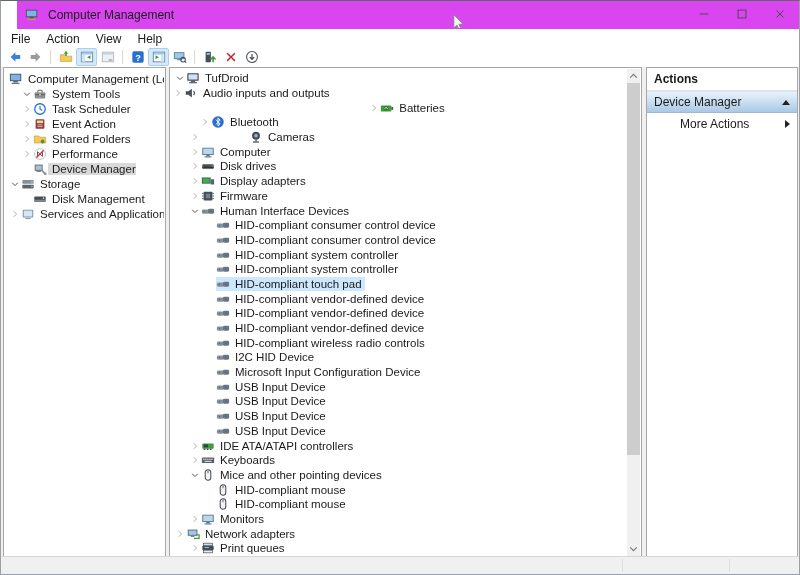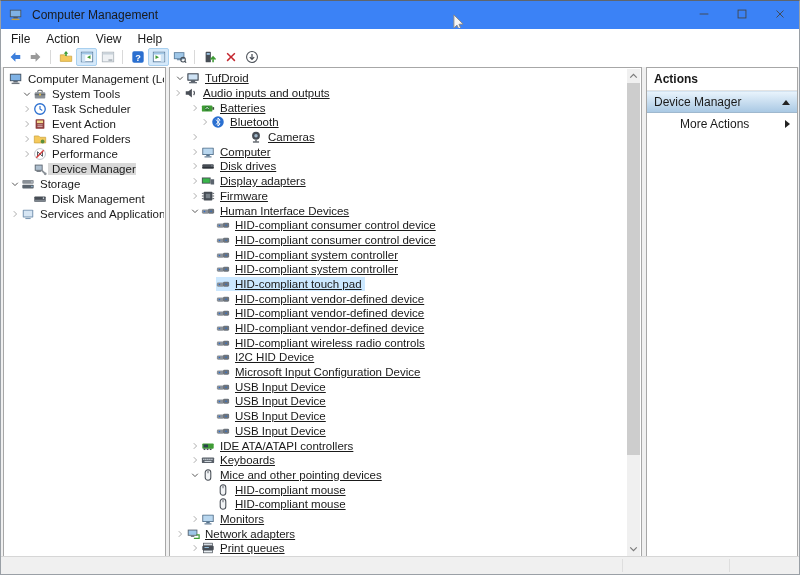--- a/index.html
+++ b/index.html
@@ -1,20 +1,20 @@
 <!DOCTYPE html>
 <html><head>
 <meta charset="utf-8">
 <style>
   html,body{margin:0;padding:0;background:#fff;}
   .window{position:relative;width:800px;height:575px;box-sizing:border-box;
     border:1px solid #9aa0a6;border-top:1px solid #5f656d;overflow:hidden;
     font-family:"Liberation Sans","DejaVu Sans",sans-serif;font-size:11.5px;color:#1a1a1a;background:#fff;}
   
-  .titlebar{position:absolute;top:0;left:0;right:0;height:28px;display:flex;align-items:center;background:#3b82f6;}
+  .titlebar{position:absolute;top:0;left:16px;right:0;height:28px;display:flex;align-items:center;background:#d946ef;}
   .app-ic{margin-left:8px;width:16px;height:16px;display:flex;align-items:center;}
   .title-text{margin-left:7px;font-size:12px;}
   .wctrl{position:absolute;top:0;right:0;height:28px;display:flex;}
   .wbtn{width:38px;height:28px;display:flex;align-items:center;justify-content:center;}
   
   .menubar{position:absolute;top:28px;left:0;right:0;height:19px;display:flex;align-items:center;padding-left:2px;background:#fff;}
   .menu-item{padding:0 8px;height:100%;display:flex;align-items:center;font-size:12px;}
   
   .toolbar{position:absolute;top:47px;left:0;right:0;height:18px;display:flex;align-items:center;padding-left:3px;background:#fff;}
   .tbtn{width:21px;height:18px;display:flex;align-items:center;justify-content:center;border:1px solid transparent;border-radius:2px;box-sizing:border-box;}
@@ -23,21 +23,21 @@
   
   .main{position:absolute;top:66px;left:0;width:100%;height:491px;background:#f0f0f0;}
   .pane{position:absolute;top:0;bottom:0;background:#fff;border:1px solid #a7a7a7;box-sizing:border-box;}
   .pane.left{left:2px;width:163px;}
   .pane.middle{left:168px;width:473px;}
   .pane.actions{left:645px;width:152px;}
   .tree{position:absolute;left:1px;top:1px;bottom:1px;right:1px;overflow:hidden;padding-top:2px;}
   .pane.middle .tree{right:14px;}
   .trow{display:flex;align-items:center;white-space:nowrap;}
   .pane.left .trow{height:15px;}
-  .pane.middle .trow{height:14.7px;text-decoration:underline;}
+  .pane.middle .trow{height:14.7px;}
   .exp{display:flex;align-items:center;justify-content:center;}
   .grp{display:flex;align-items:center;padding-right:3px;}
   .tico{width:15px;min-width:15px;height:14px;display:flex;align-items:center;}
   .lbl{padding-left:4px;}
   .trow.sel-active .grp{background:#cce8ff;}
   .trow.sel-inactive .lbl{background:#d9d9d9;}
   
   .vscroll{position:absolute;top:1px;bottom:1px;right:1px;width:13px;background:#f0f0f0;}
   .sarrow{position:absolute;left:0;width:13px;height:14px;display:flex;align-items:center;justify-content:center;}
   .sarrow.up{top:0}.sarrow.down{bottom:0}
@@ -390,21 +390,21 @@
             <span class="grp">
               <span class="tico">
                 <svg width="14" height="14" viewBox="0 0 16 16" xmlns="http://www.w3.org/2000/svg">
                   <polygon points="2,6 5,6 9,3 9,13 5,10 2,10" fill="#4a4f57"></polygon>
                   <path d="M11 5.5 q2 2.5 0 5" stroke="#4a4f57" fill="none" stroke-width="1.2"></path>
                 </svg>
               </span>
               <span class="lbl">Audio inputs and outputs</span>
             </span>
           </div>
-          <div class="trow" style="padding-left: 17px;">
+          <div class="trow" style="padding-left: 17px; justify-content: center;">
             <span class="exp" style="min-width: 13px; width: 13px;">
               <svg width="10" height="10" viewBox="0 0 16 16" xmlns="http://www.w3.org/2000/svg">
                 <path d="M6 3.5 L10.5 8 L6 12.5" stroke="#a0a0a0" stroke-width="1.4" fill="none"></path>
               </svg>
             </span>
             <span class="grp">
               <span class="tico">
                 <svg width="14" height="14" viewBox="0 0 16 16" xmlns="http://www.w3.org/2000/svg">
                   <rect x="1" y="5" width="12" height="7" rx="1" fill="#3f9c35"></rect>
                   <rect x="13" y="7" width="2" height="3" fill="#35502f"></rect>

